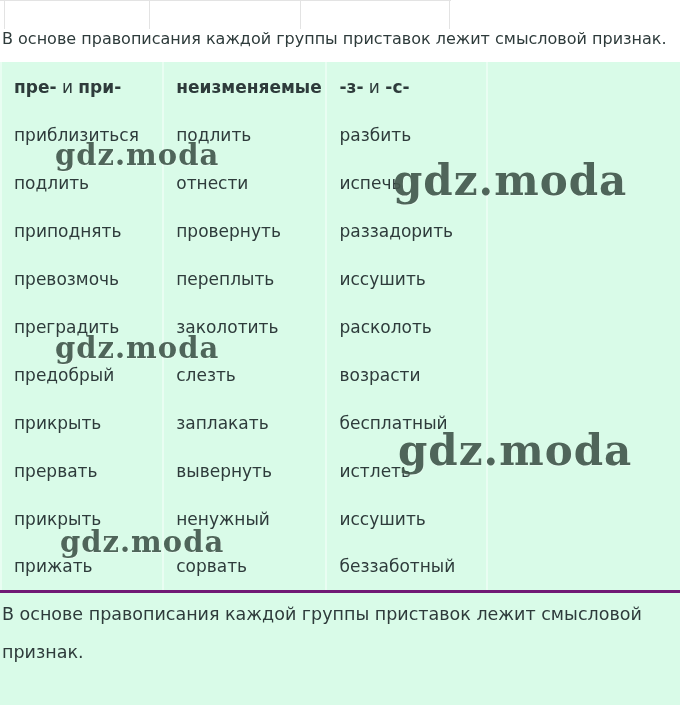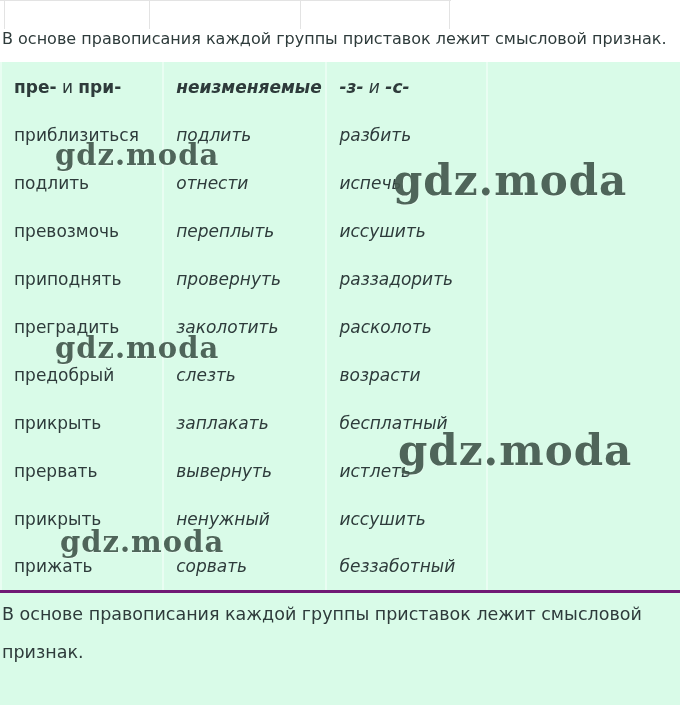--- a/index.html
+++ b/index.html
@@ -35,21 +35,21 @@
     border-left:2px solid #e9fdf2;
   }
   col.c1 { width:162px; } col.c2 { width:163px; } col.c3 { width:160px; } col.c4 { width:193px; }
   .prefix-table th, .prefix-table td {
     text-align:left; vertical-align:middle;
     padding-left:12px; font-size:17px; font-weight:400;
     color:#2e3b3b; overflow:hidden; white-space:nowrap;
   }
   .prefix-table th { height:49px; }
   .prefix-table td { height:48px; }
-  .prefix-table th + th, .prefix-table td + td { border-left:2px solid #e9fdf2;font-style:italic; }
+  .prefix-table th + th, .prefix-table td + td { border-left:2px solid #e9fdf2; }
   .prefix-table tbody tr:last-child td { border-bottom:3px solid #701a75; }
   .b { font-weight:700; }
 
   .outro {
     padding:2px 20px 0 2px;
     font-size:17.5px; line-height:38px;
   }
 
   .wm {
     position:absolute;
@@ -106,29 +106,29 @@
           <td>разбить</td>
           <td></td>
         </tr>
         <tr>
           <td>подлить</td>
           <td>отнести</td>
           <td>испечь</td>
           <td></td>
         </tr>
         <tr>
+          <td>приподнять</td>
+          <td>провернуть</td>
+          <td>раззадорить</td>
+          <td></td>
+        </tr>
+        <tr>
           <td>превозмочь</td>
           <td>переплыть</td>
           <td>иссушить</td>
-          <td></td>
-        </tr>
-        <tr>
-          <td>приподнять</td>
-          <td>провернуть</td>
-          <td>раззадорить</td>
           <td></td>
         </tr>
         <tr>
           <td>преградить</td>
           <td>заколотить</td>
           <td>расколоть</td>
           <td></td>
         </tr>
         <tr>
           <td>предобрый</td>

